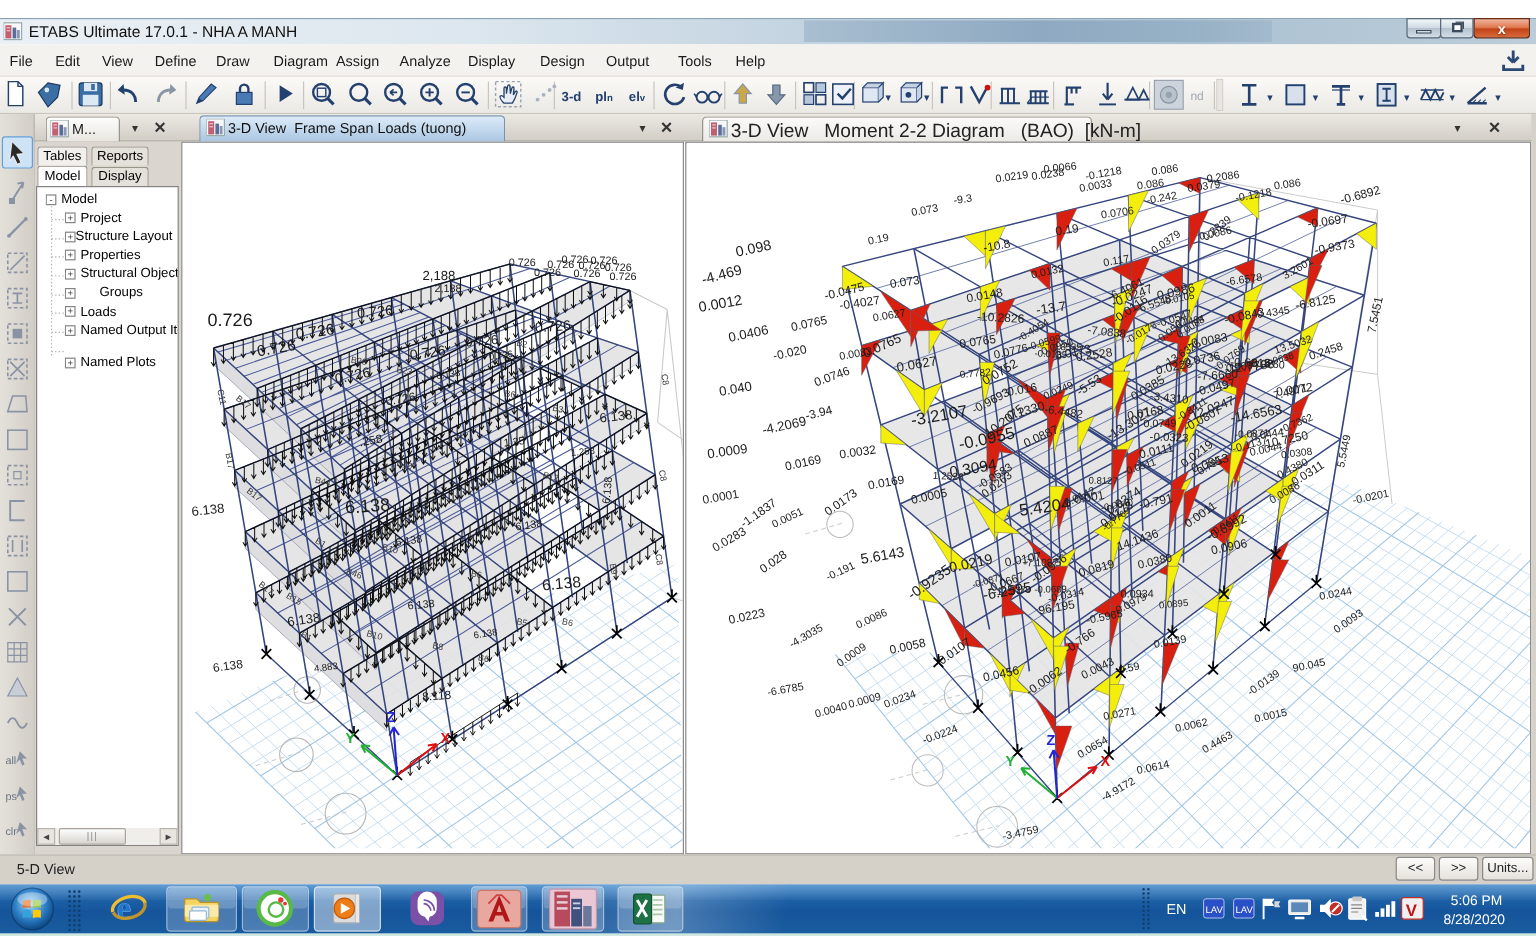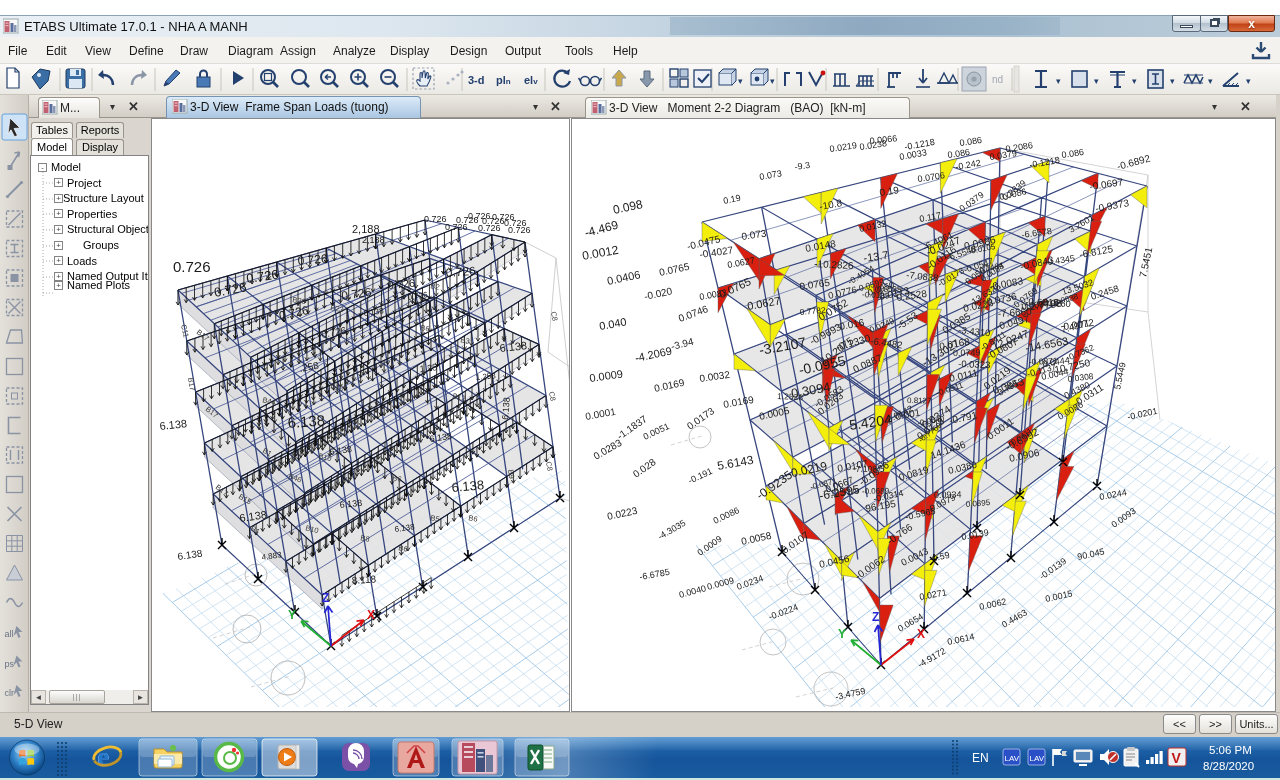--- a/index.html
+++ b/index.html
@@ -273,21 +273,21 @@
 <svg class="abs" style="left:591px;top:100px" width="16" height="15">
     <g transform="translate(0,0) scale(1.0)">
       <rect x="0" y="0" width="15" height="14" fill="#f8f8f8" stroke="#9aa"></rect>
       <rect x="1.5" y="2" width="5" height="11" fill="#c06070"></rect>
       <rect x="7.5" y="4" width="3" height="9" fill="#5a6e9e"></rect>
       <rect x="11" y="6" width="2.5" height="7" fill="#8a97b5"></rect>
       <rect x="2.5" y="3.5" width="3" height="1.2" fill="#e8b8c0"></rect>
       <rect x="2.5" y="6" width="3" height="1.2" fill="#e8b8c0"></rect>
     </g>
   </svg>
-<div class="abs" style="left:609px;top:101px;font-size:12px;color:#222">3-D View&nbsp;&nbsp; Moment 2-2 Diagram&nbsp;&nbsp; (BAO)&nbsp; [kN-m]</div>
+<div class="abs" style="left:609px;top:101px;font-size:16px;color:#222">3-D View&nbsp;&nbsp; Moment 2-2 Diagram&nbsp;&nbsp; (BAO)&nbsp; [kN-m]</div>
 <div class="abs" style="left:1212px;top:101px;font-size:10px;color:#333">▾</div>
 <div class="abs" style="left:1240px;top:99px;font-size:13px;font-weight:bold;color:#333">✕</div>
 
 <div class="abs" style="left:0;top:95px;width:29px;height:617px;background:linear-gradient(to right,#e4e1db,#d2cec6);border-right:1px solid #b4b0a8"></div>
 <svg class="abs" style="left:0;top:95px" width="29" height="617">
     <rect x="2" y="19" width="25" height="26" fill="#cfe3f7" stroke="#66a0d8" rx="2"></rect>
     <path d="M10,23l10,10-6,0.5 3.5,7-3,1.3-3.5-7L8,39z" fill="#2a2a2a" stroke="#fff" stroke-width="0.7"></path>
     <path d="M9.5,73L19.5,57M19.5,57l-1,5m1-5l-5,1" stroke="#8a93a4" stroke-width="1.6" fill="none"></path>
     <rect x="7.5" y="70" width="5" height="5" fill="#8a93a4"></rect>
     <line x1="7.5" y1="101.5" x2="21.5" y2="87.5" stroke="#8a93a4" stroke-width="2"></line>
@@ -330,21 +330,21 @@
 <div class="abs" style="left:76px;top:139px;width:48px;height:16px;background:#e4e1da;border:1px solid #9a958a;border-bottom:none;border-radius:3px 3px 0 0;font-size:11px;text-align:center;line-height:15px">Display</div>
 <div class="abs" style="left:30px;top:155px;width:119px;height:550px;background:#fff;border:1px solid #828282;overflow:hidden"></div>
 <div style="position:absolute;left:38px;top:160px;width:110px;height:15px;font-size:11px;white-space:nowrap;overflow:hidden"><span style="display:inline-block;width:9px;height:9px;border:1px solid #848484;background:#fff;font-size:8px;line-height:7px;text-align:center;vertical-align:middle;color:#444">-</span><span style="margin-left:4px;vertical-align:middle">Model</span></div>
 <div style="position:absolute;left:54px;top:175.6px;width:94px;height:15px;font-size:11px;white-space:nowrap;overflow:hidden"><span style="display:inline-block;width:9px;height:9px;border:1px solid #848484;background:#fff;font-size:8px;line-height:7px;text-align:center;vertical-align:middle;color:#444">+</span><span style="margin-left:4px;vertical-align:middle">Project</span></div>
 <div style="position:absolute;left:54px;top:191.2px;width:94px;height:15px;font-size:11px;white-space:nowrap;overflow:hidden"><span style="display:inline-block;width:9px;height:9px;border:1px solid #848484;background:#fff;font-size:8px;line-height:7px;text-align:center;vertical-align:middle;color:#444">+</span><span style="margin-left:0;vertical-align:middle">Structure Layout</span></div>
 <div style="position:absolute;left:54px;top:206.79999999999998px;width:100px;height:15px;font-size:11px;white-space:nowrap;overflow:hidden"><span style="display:inline-block;width:9px;height:9px;border:1px solid #848484;background:#fff;font-size:8px;line-height:7px;text-align:center;vertical-align:middle;color:#444">+</span><span style="margin-left:4px;vertical-align:middle">Properties</span></div>
 <div style="position:absolute;left:54px;top:222.39999999999998px;width:94px;height:15px;font-size:11px;white-space:nowrap;overflow:hidden"><span style="display:inline-block;width:9px;height:9px;border:1px solid #848484;background:#fff;font-size:8px;line-height:7px;text-align:center;vertical-align:middle;color:#444">+</span><span style="margin-left:4px;vertical-align:middle">Structural Objects</span></div>
 <div style="position:absolute;left:54px;top:237.99999999999997px;width:94px;height:15px;font-size:11px;white-space:nowrap;overflow:hidden"><span style="display:inline-block;width:9px;height:9px;border:1px solid #848484;background:#fff;font-size:8px;line-height:7px;text-align:center;vertical-align:middle;color:#444">+</span><span style="margin-left:20px;vertical-align:middle">Groups</span></div>
 <div style="position:absolute;left:54px;top:253.59999999999997px;width:94px;height:15px;font-size:11px;white-space:nowrap;overflow:hidden"><span style="display:inline-block;width:9px;height:9px;border:1px solid #848484;background:#fff;font-size:8px;line-height:7px;text-align:center;vertical-align:middle;color:#444">+</span><span style="margin-left:4px;vertical-align:middle">Loads</span></div>
 <div style="position:absolute;left:54px;top:269.2px;width:94px;height:15px;font-size:11px;white-space:nowrap;overflow:hidden"><span style="display:inline-block;width:9px;height:9px;border:1px solid #848484;background:#fff;font-size:8px;line-height:7px;text-align:center;vertical-align:middle;color:#444">+</span><span style="margin-left:4px;vertical-align:middle">Named Output Item</span></div>
-<div style="position:absolute;left:54px;top:278px;width:108px;height:15px;font-size:11px;white-space:nowrap;overflow:hidden"><span style="display:inline-block;width:9px;height:9px;border:1px solid #848484;background:#fff;font-size:8px;line-height:7px;text-align:center;vertical-align:middle;color:#444">+</span><span style="margin-left:4px;vertical-align:middle">Named Plots</span></div>
+<div style="position:absolute;left:54px;top:296px;width:108px;height:15px;font-size:11px;white-space:nowrap;overflow:hidden"><span style="display:inline-block;width:9px;height:9px;border:1px solid #848484;background:#fff;font-size:8px;line-height:7px;text-align:center;vertical-align:middle;color:#444">+</span><span style="margin-left:4px;vertical-align:middle">Named Plots</span></div>
 
 <svg class="abs" style="left:0;top:0" width="160" height="720">
     <path d="M43,172v124" stroke="#aaa" stroke-width="1" stroke-dasharray="1 2"></path>
     <path d="M43,183h10M43,199h10M43,214h10M43,230h10M43,246h10M43,261h10M43,277h10M43,293h10" stroke="#aaa" stroke-width="1" stroke-dasharray="1 2"></path>
   </svg>
 
 <div class="abs" style="left:31px;top:690px;width:117px;height:14px;background:#f0eeea"></div>
 <div class="abs" style="left:31px;top:690px;width:15px;height:14px;background:#e8e5e0;border:1px solid #b8b4ac;font-size:8px;text-align:center;line-height:13px;color:#444">◄</div>
 <div class="abs" style="left:133px;top:690px;width:15px;height:14px;background:#e8e5e0;border:1px solid #b8b4ac;font-size:8px;text-align:center;line-height:13px;color:#444">►</div>
 <div class="abs" style="left:49px;top:690px;width:56px;height:14px;background:linear-gradient(#fdfdfc,#d8d5cf);border:1px solid #a8a49c;border-radius:2px;font-size:8px;text-align:center;line-height:12px;color:#888;letter-spacing:1px">|||</div>

